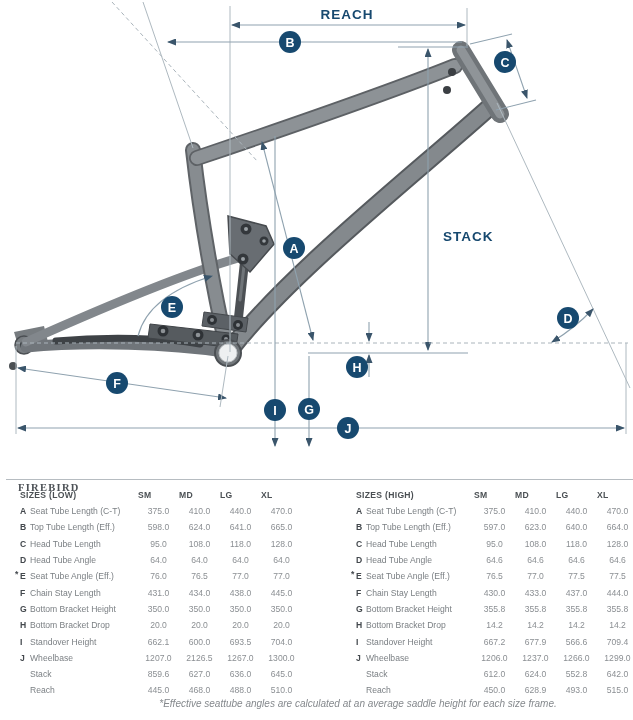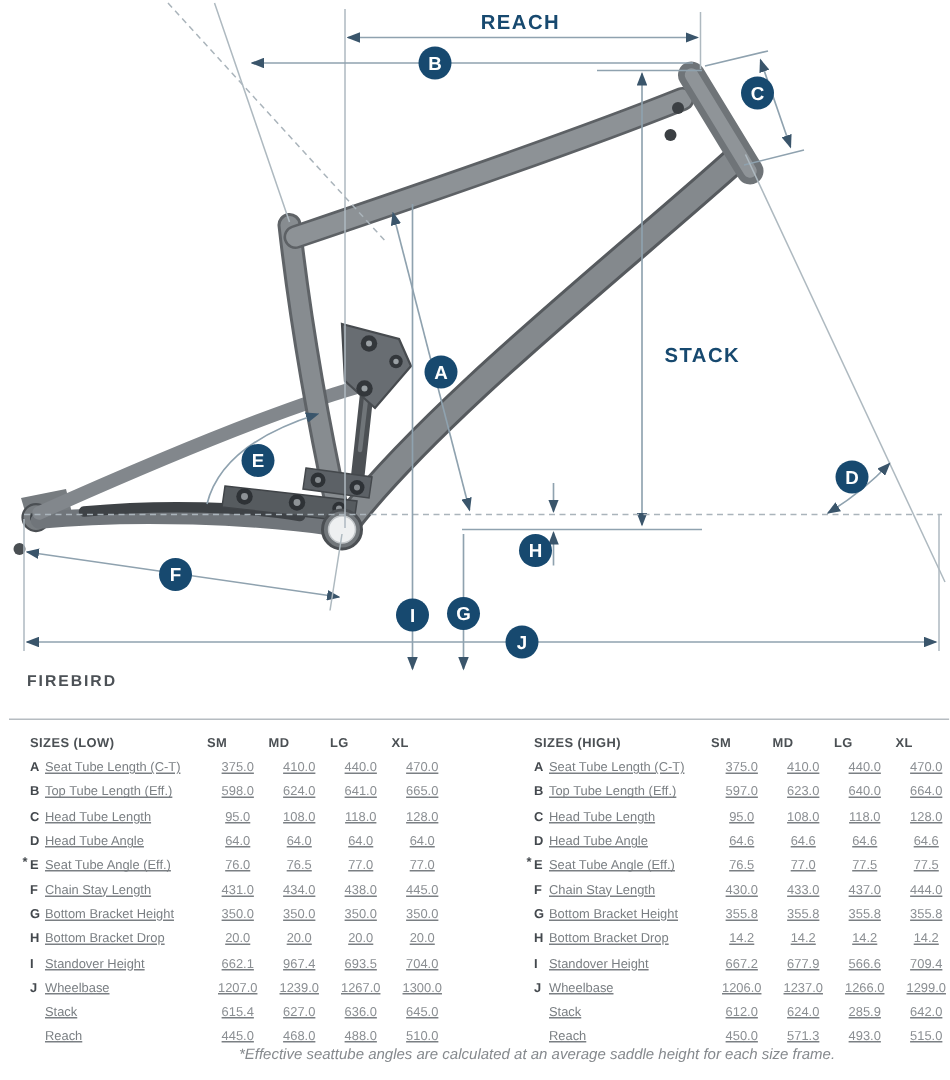--- a/index.html
+++ b/index.html
@@ -1,29 +1,29 @@
 <!DOCTYPE html>
 <html><head>
 <meta charset="utf-8">
 <style>
   html,body{margin:0;padding:0;background:#ffffff;}
   .page{position:relative;width:633px;height:720px;background:#fff;overflow:hidden;
         font-family:"Liberation Sans",sans-serif;}
   svg{display:block;}
 
-  .brand{position:absolute;left:18px;top:448px;font-size:10.5px;font-weight:bold;
-         letter-spacing:1.3px;color:#4c5156;}
+  .brand{position:absolute;left:18px;top:482px;font-size:10.5px;font-weight:bold;
+         letter-spacing:1.3px;color:#4c5156;font-family:Liberation Serif, serif;}
   .rule{position:absolute;left:6px;right:0;top:479px;border-top:1.5px solid #b6bcc1;}
 
   .gtable{position:absolute;top:487px;width:286px;}
   .gtable.low{left:20px;}
   .gtable.high{left:356px;}
   .thead,.trow{display:grid;grid-template-columns:118px 41px 41px 41px 41px;align-items:center;}
   .thead{height:16px;font-size:8.6px;font-weight:bold;color:#4b5054;letter-spacing:.3px;}
-  .trow{height:16.3px;font-size:8.6px;color:#7a7f83;text-decoration:underline;}
+  .trow{height:16.3px;font-size:8.6px;color:#7a7f83;}
   .tcol{text-align:left;}
   .tval{text-align:center;color:#8b8f93;}
   .tlabel{position:relative;white-space:nowrap;}
   .note{position:absolute;left:-5px;top:-2px;font-weight:bold;color:#43484d;}
   .prefix{display:inline-block;width:10px;font-weight:bold;color:#43484d;}
   .footnote{position:absolute;left:0;right:0;top:698px;text-align:center;padding-left:83px;
             font-size:10px;font-style:italic;color:#85898d;}
 
   .mk{fill:#17496f;}
   .mktxt{fill:#ffffff;font-size:12.5px;font-weight:bold;text-anchor:middle;
@@ -251,36 +251,36 @@
           <div class="tlabel"><span class="note"></span><span class="prefix">H</span><span class="lname">Bottom Bracket Drop</span></div>
           <div class="tval">20.0</div>
           <div class="tval">20.0</div>
           <div class="tval">20.0</div>
           <div class="tval">20.0</div>
         </div>
 
         <div class="trow">
           <div class="tlabel"><span class="note"></span><span class="prefix">I</span><span class="lname">Standover Height</span></div>
           <div class="tval">662.1</div>
-          <div class="tval">967.4</div>
+          <div class="tval">600.0</div>
           <div class="tval">693.5</div>
           <div class="tval">704.0</div>
         </div>
 
         <div class="trow">
           <div class="tlabel"><span class="note"></span><span class="prefix">J</span><span class="lname">Wheelbase</span></div>
           <div class="tval">1207.0</div>
-          <div class="tval">1239.0</div>
+          <div class="tval">2126.5</div>
           <div class="tval">1267.0</div>
           <div class="tval">1300.0</div>
         </div>
 
         <div class="trow">
           <div class="tlabel"><span class="note"></span><span class="prefix"></span><span class="lname">Stack</span></div>
-          <div class="tval">615.4</div>
+          <div class="tval">859.6</div>
           <div class="tval">627.0</div>
           <div class="tval">636.0</div>
           <div class="tval">645.0</div>
         </div>
 
         <div class="trow">
           <div class="tlabel"><span class="note"></span><span class="prefix"></span><span class="lname">Reach</span></div>
           <div class="tval">445.0</div>
           <div class="tval">468.0</div>
           <div class="tval">488.0</div>
@@ -376,28 +376,28 @@
           <div class="tval">1206.0</div>
           <div class="tval">1237.0</div>
           <div class="tval">1266.0</div>
           <div class="tval">1299.0</div>
         </div>
 
         <div class="trow">
           <div class="tlabel"><span class="note"></span><span class="prefix"></span><span class="lname">Stack</span></div>
           <div class="tval">612.0</div>
           <div class="tval">624.0</div>
-          <div class="tval">285.9</div>
+          <div class="tval">552.8</div>
           <div class="tval">642.0</div>
         </div>
 
         <div class="trow">
           <div class="tlabel"><span class="note"></span><span class="prefix"></span><span class="lname">Reach</span></div>
           <div class="tval">450.0</div>
-          <div class="tval">571.3</div>
+          <div class="tval">628.9</div>
           <div class="tval">493.0</div>
           <div class="tval">515.0</div>
         </div>
       </div>
   </div>
 
   <div class="footnote">*Effective seattube angles are calculated at an average saddle height for each size frame.</div>
 </div>
 
 </body></html>

